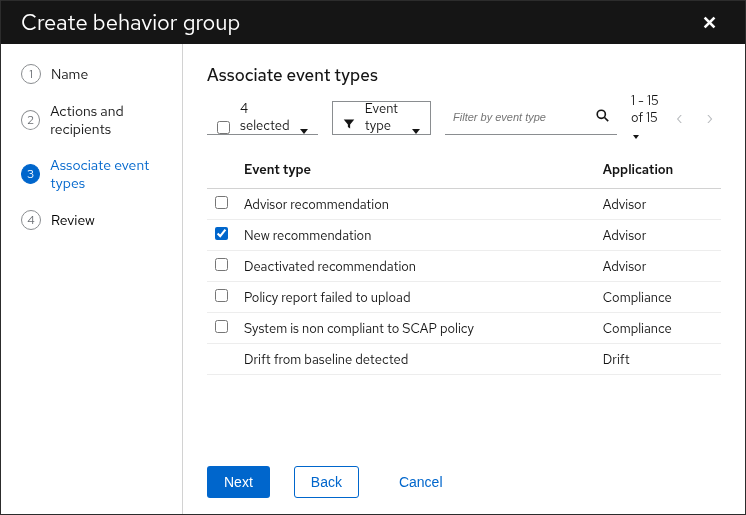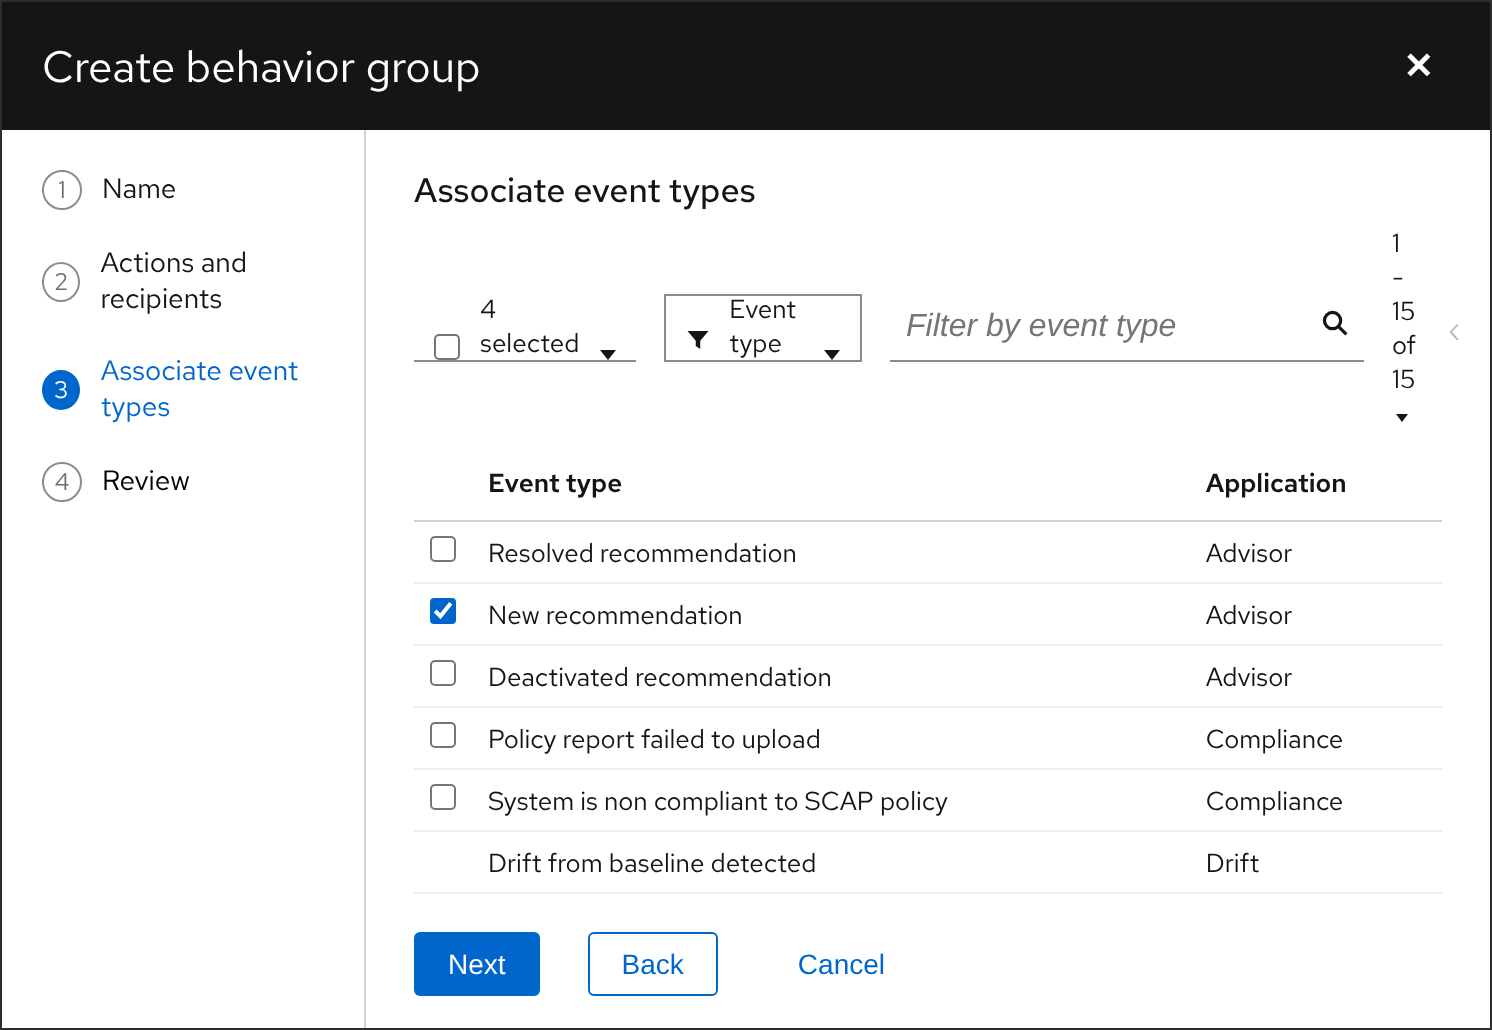--- a/index.html
+++ b/index.html
@@ -21,21 +21,21 @@
     flex-direction: column;
     box-shadow: 0 0 2px rgba(0,0,0,0.4);
   }
   .modal-header {
     background: #151515;
     color: #fff;
     padding: 18px 20px;
     display: flex;
     align-items: center;
     justify-content: space-between;
-    height: 64px;
+    height: 43px;
   }
   .modal-header h1 { font-size: 22px; font-weight: 400; }
   .close-x {
     color: #fff;
     font-size: 18px;
     cursor: pointer;
     padding: 4px 8px;
     font-weight: bold;
   }
   .modal-body {
@@ -120,21 +120,21 @@
     display: flex;
     align-items: center;
     height: 34px;
     border-bottom: 1px solid #8a8d90;
     flex: 0 0 170px;
     padding: 0 8px;
   }
   .tb-search input {
     border: none;
     outline: none;
-    font-size: 16px;
+    font-size: 11px;
     flex: 1;
     font-style: italic;
     color: #6a6e73;
     background: transparent;
   }
   .search-icon { font-size: 14px; }
   .pagination {
     display: flex;
     align-items: center;
     gap: 8px;
@@ -271,21 +271,21 @@
           <thead>
             <tr>
               <th class="chk-col"></th>
               <th>Event type</th>
               <th>Application</th>
             </tr>
           </thead>
           <tbody id="tbody">
               <tr>
                 <td class="chk-col"><input type="checkbox" style=""></td>
-                <td>Resolved recommendation</td>
+                <td>Advisor recommendation</td>
                 <td>Advisor</td>
               </tr>
               <tr>
                 <td class="chk-col"><input type="checkbox" checked="" style=""></td>
                 <td>New recommendation</td>
                 <td>Advisor</td>
               </tr>
               <tr>
                 <td class="chk-col"><input type="checkbox" style=""></td>
                 <td>Deactivated recommendation</td>

